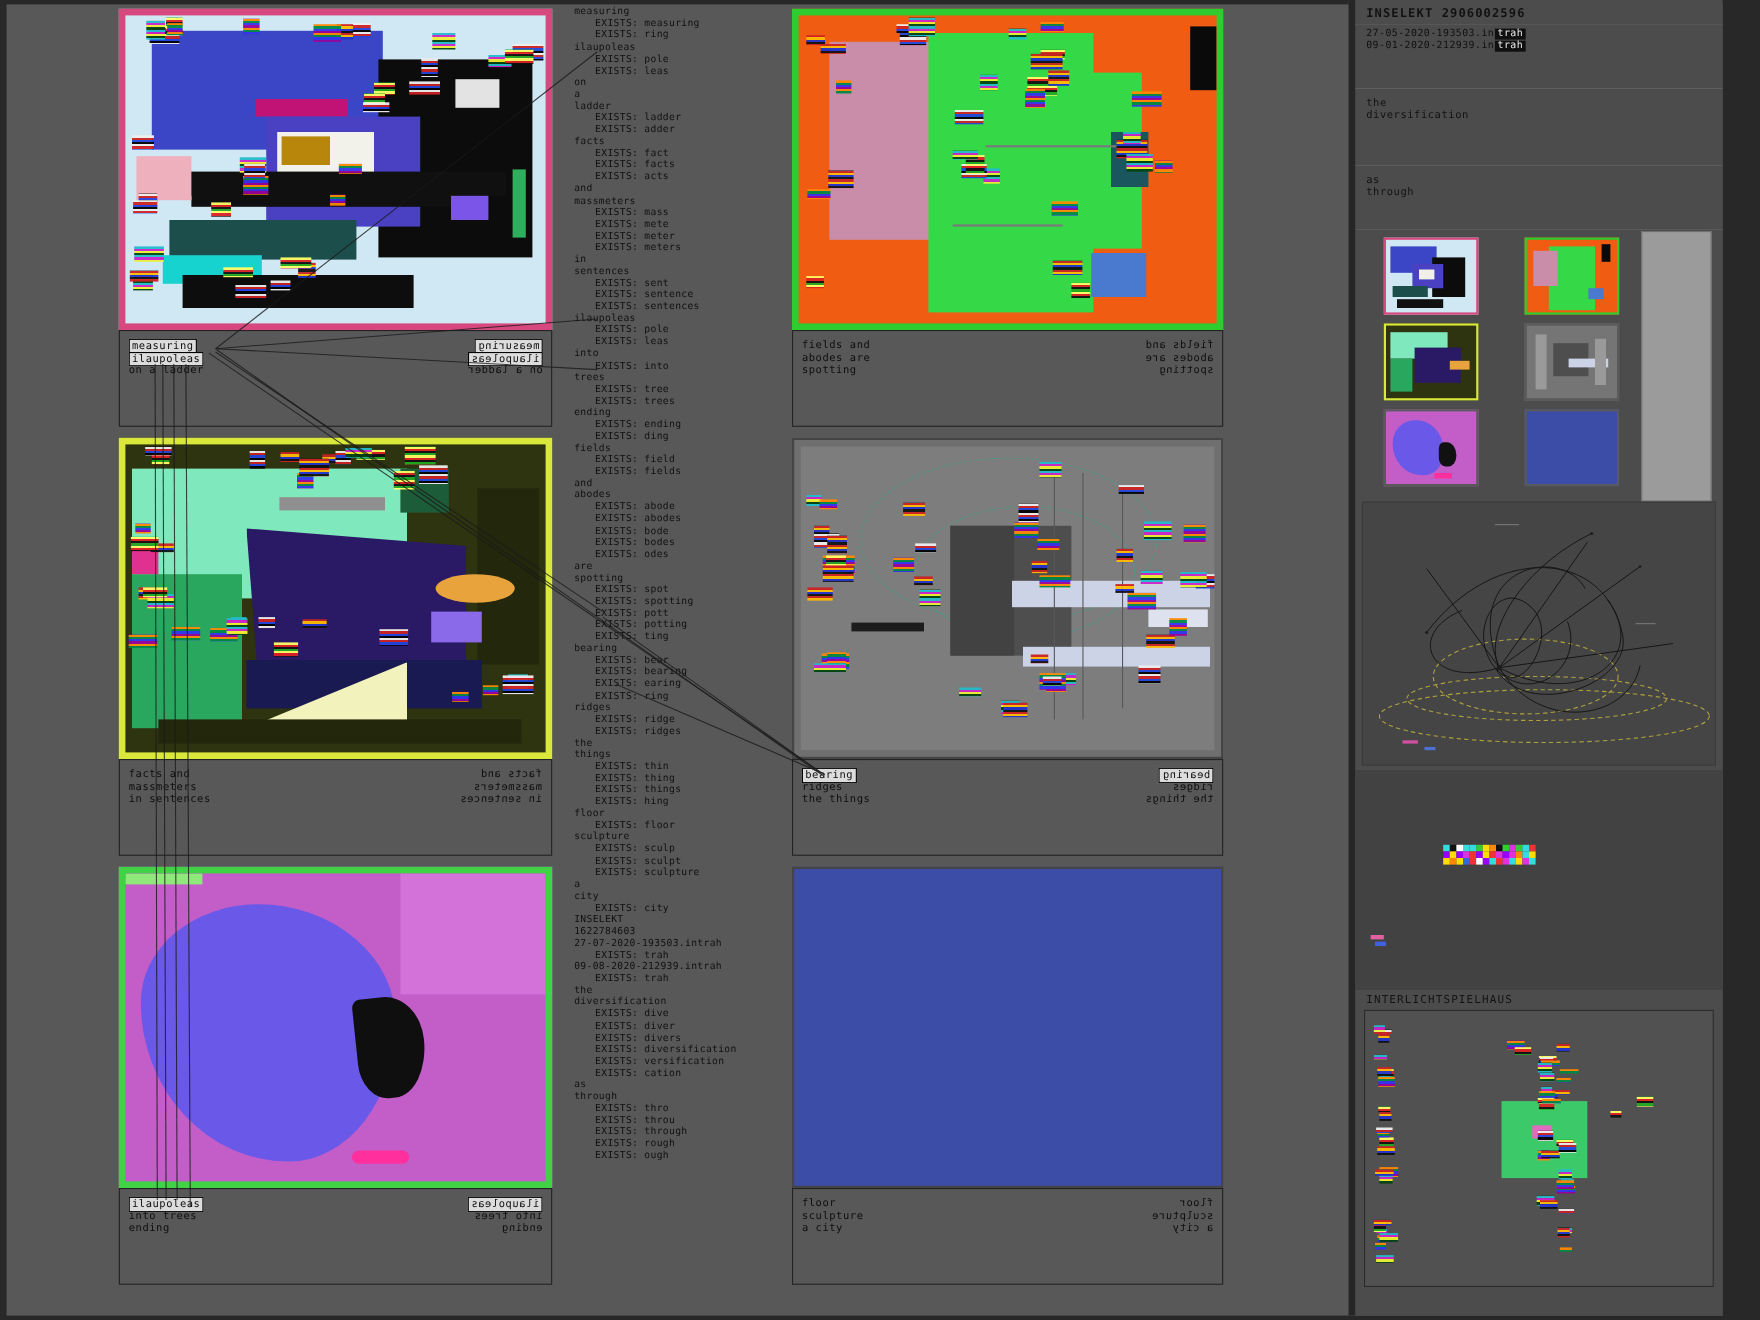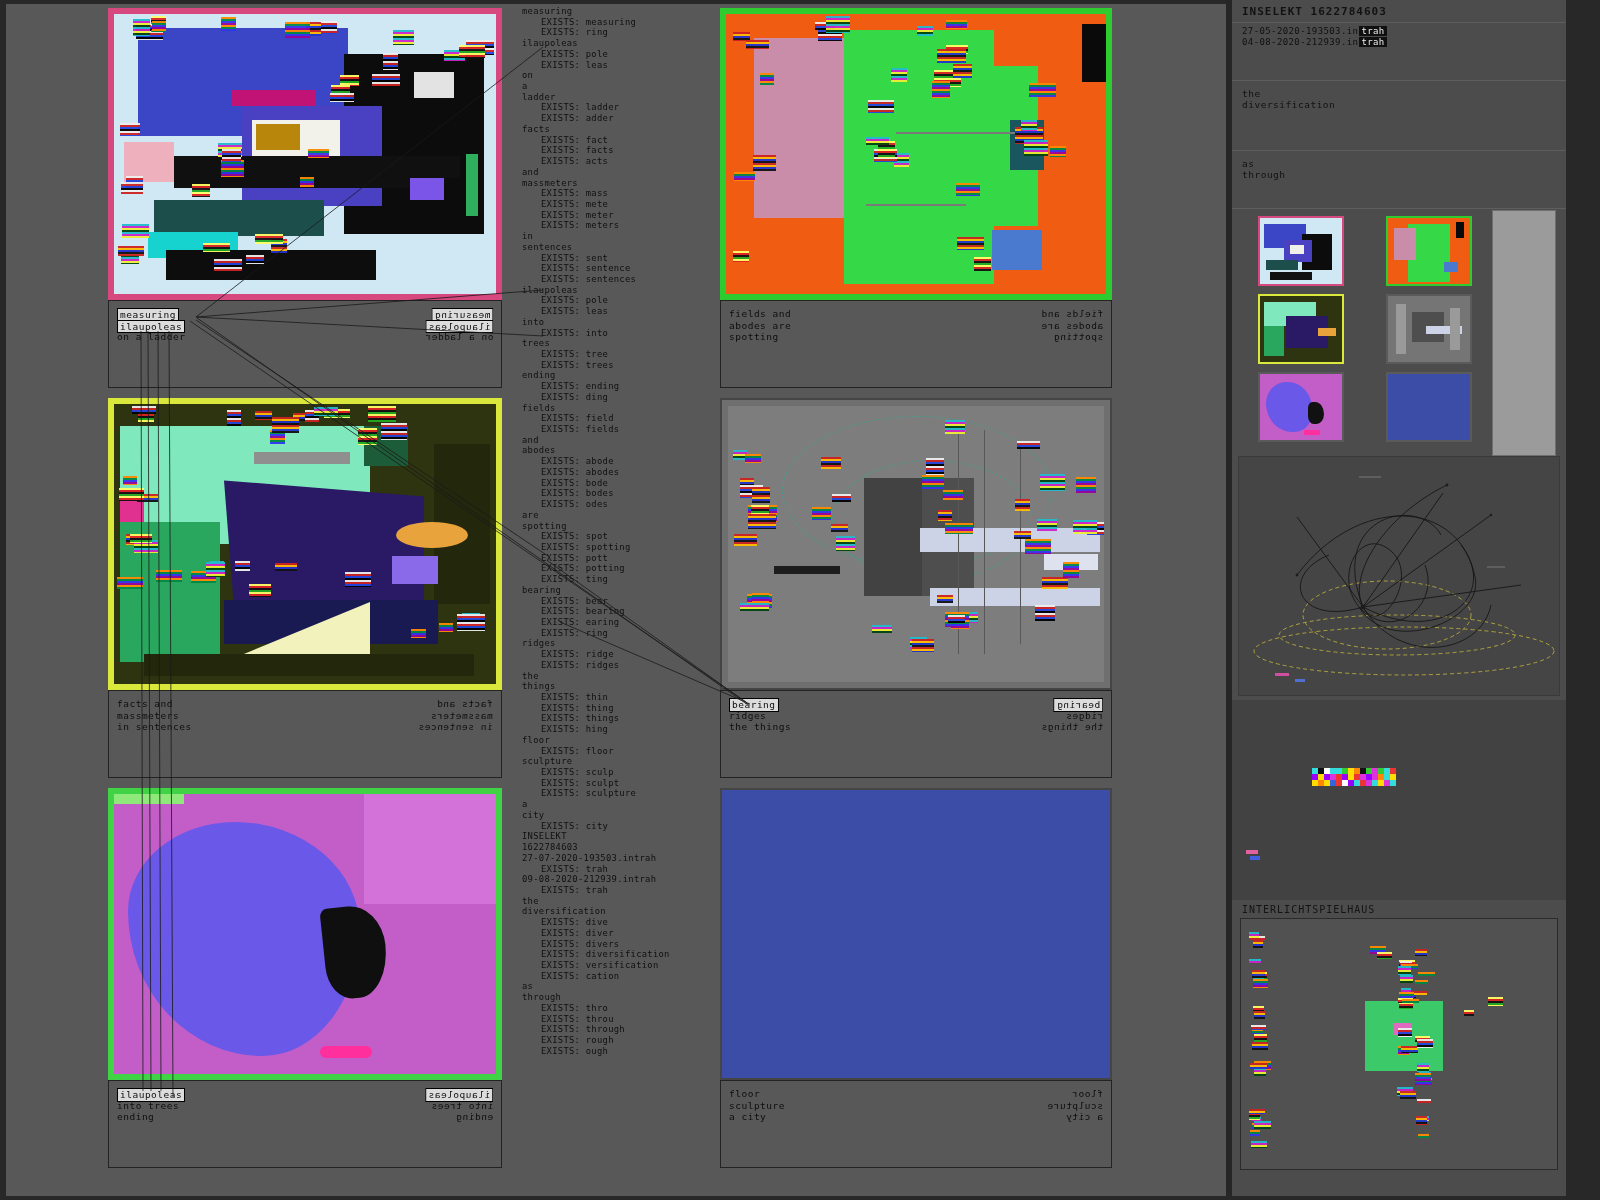--- a/index.html
+++ b/index.html
@@ -333,25 +333,25 @@
     <line x1="197" y1="318" x2="748" y2="705"></line>
     <line x1="548" y1="561" x2="747" y2="703"></line>
     <line x1="560" y1="622" x2="750" y2="704"></line>
     <line x1="148" y1="331" x2="151" y2="1091"></line>
     <line x1="158" y1="331" x2="161" y2="1091"></line>
     <line x1="169" y1="331" x2="173" y2="1097"></line>
     <line x1="141" y1="331" x2="143" y2="1091"></line>
   </svg>
 
 <div class="sidebar">
-  <div class="sb-title">INSELEKT 1622784603</div>
+  <div class="sb-title">INSELEKT 2906002596</div>
   <div class="sep" style="top:22px"></div>
   <div id="file-list">
       <div class="file-line"><span>27-05-2020-193503.in</span><span class="hl-inv">trah</span></div>
-      <div class="file-line"><span>04-08-2020-212939.in</span><span class="hl-inv">trah</span></div>
+      <div class="file-line"><span>09-01-2020-212939.in</span><span class="hl-inv">trah</span></div>
     </div>
   <div class="sep" style="top:80px"></div>
   <div class="sb-note" style="top:88px">
     <div>the</div>
     <div>diversification</div>
   </div>
   <div class="sep" style="top:150px"></div>
   <div class="sb-note" style="top:158px">
     <div>as</div>
     <div>through</div>

